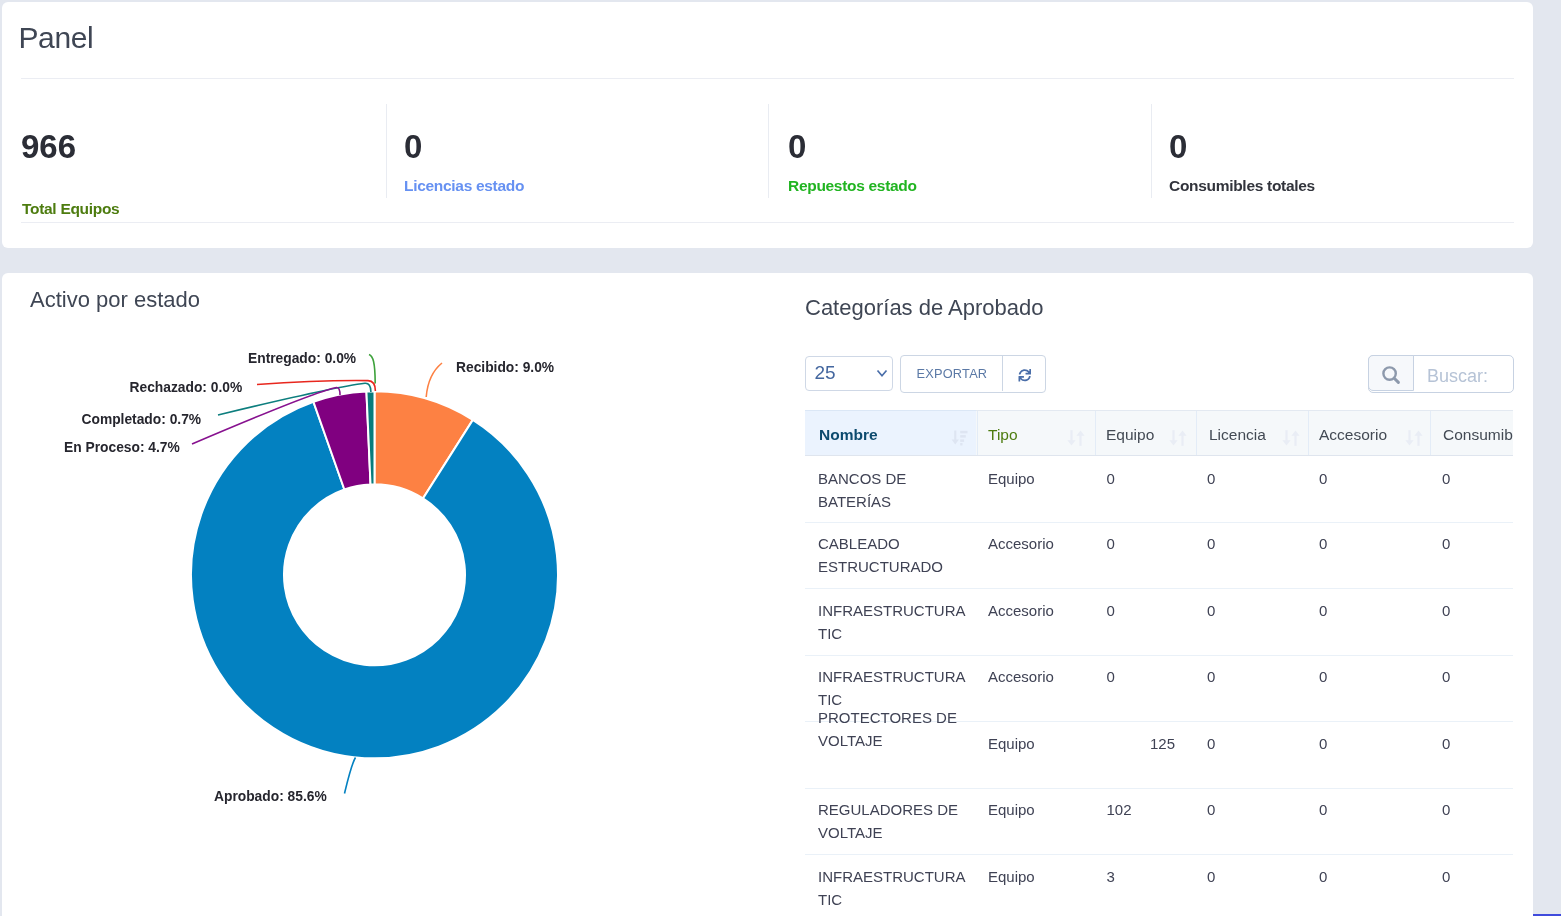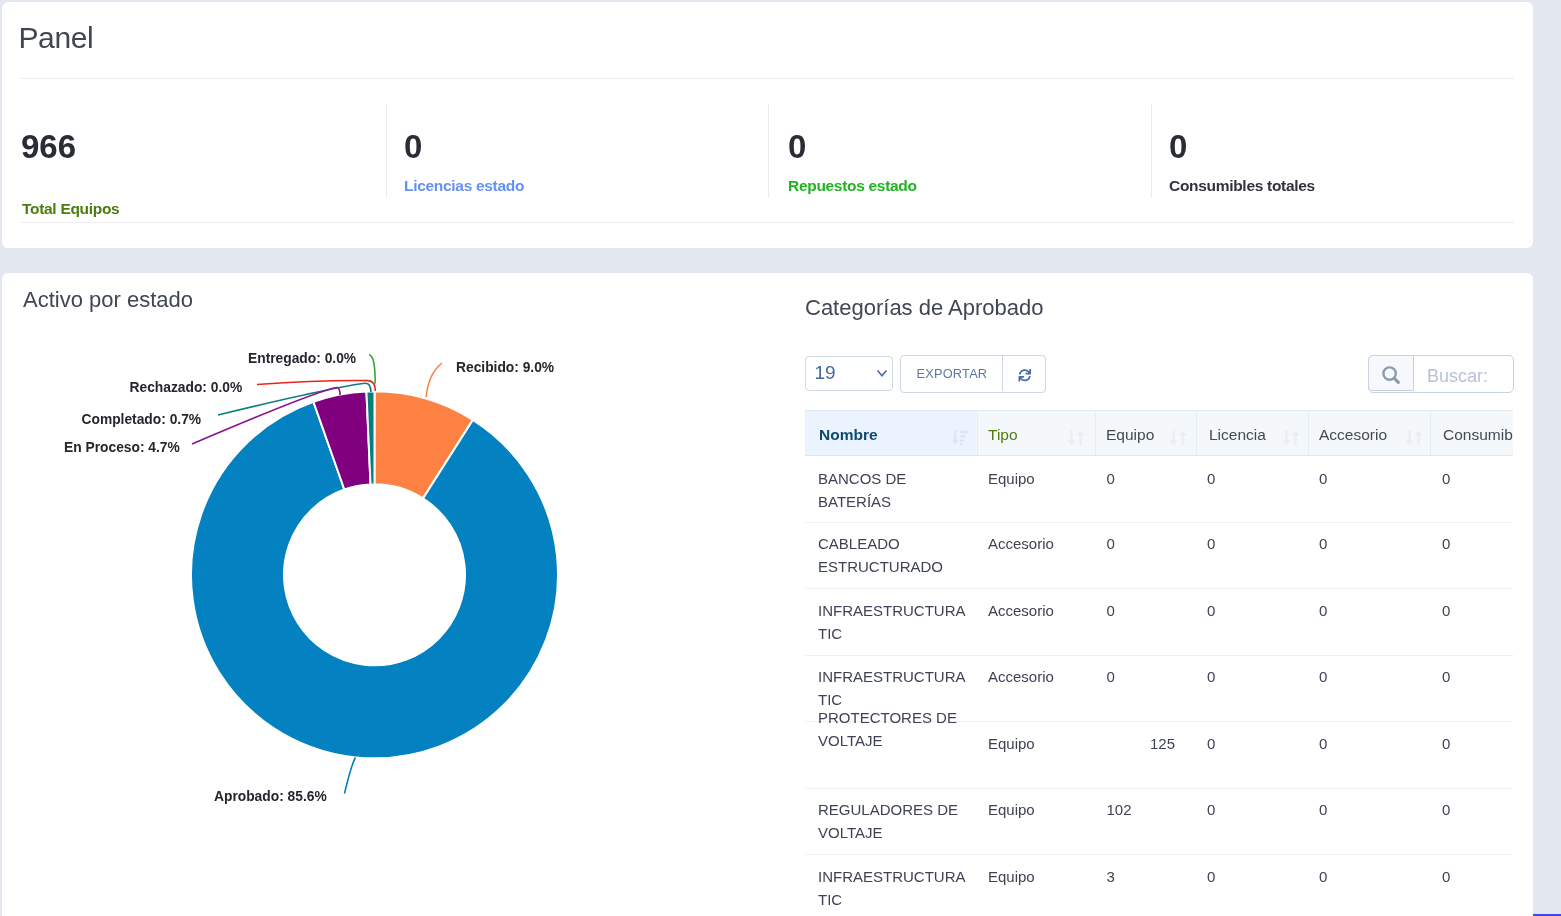--- a/index.html
+++ b/index.html
@@ -32,21 +32,21 @@
 <div class="abs num" style="left:1169px;top:128px;">0</div>
 <div class="abs slabel" style="left:1169px;top:177px;color:#32343c;">Consumibles totales</div>
 
 <div class="vdiv" style="left:386px;top:104px;height:94px;"></div>
 <div class="vdiv" style="left:768px;top:104px;height:94px;"></div>
 <div class="vdiv" style="left:1151px;top:104px;height:94px;"></div>
 
 <div class="hdiv" style="left:21px;top:222px;width:1493px;"></div>
 
 <div class="card" style="left:2px;top:273px;width:1531px;height:700px;"></div>
-<div class="abs h2" style="left:23px;top:287px;">Activo por estado</div>
+<div class="abs h2" style="left:30px;top:287px;">Activo por estado</div>
 <div class="abs h2" style="left:805px;top:295px;">Categorías de Aprobado</div>
 
 <svg class="abs" style="left:0;top:330px;" width="780" height="500" viewBox="0 330 780 500">
   <g transform="translate(0,0)">
     <path d="M 374.50 391.30 A 183.5 183.5 0 0 1 472.82 419.87 L 422.99 498.39 A 90.5 90.5 0 0 0 374.50 484.30 Z" fill="#fd8143" stroke="#fff" stroke-width="2"></path>
     <path d="M 472.82 419.87 A 183.5 183.5 0 1 1 313.43 401.76 L 344.38 489.46 A 90.5 90.5 0 1 0 422.99 498.39 Z" fill="#0381c1" stroke="#fff" stroke-width="2"></path>
     <path d="M 313.43 401.76 A 183.5 183.5 0 0 1 366.43 391.48 L 370.52 484.39 A 90.5 90.5 0 0 0 344.38 489.46 Z" fill="#800080" stroke="#fff" stroke-width="2"></path>
     <path d="M 366.43 391.48 A 183.5 183.5 0 0 1 374.50 391.30 L 374.50 484.30 A 90.5 90.5 0 0 0 370.52 484.39 Z" fill="#097c7c" stroke="#fff" stroke-width="2"></path>
 
     <path d="M 369 354.5 C 373 356, 375.1 362, 375.2 383.5" fill="none" stroke="#3ea23c" stroke-width="1.6"></path>
@@ -61,21 +61,21 @@
       <text x="129.5" y="391.5">Rechazado: 0.0%</text>
       <text x="81.5" y="423.5">Completado: 0.7%</text>
       <text x="64" y="451.5">En Proceso: 4.7%</text>
       <text x="456" y="371.5">Recibido: 9.0%</text>
       <text x="214" y="800.5">Aprobado: 85.6%</text>
     </g>
   </g>
 </svg>
 
 <div class="abs" style="left:805px;top:356px;width:86px;height:33px;border:1px solid #cfd8e6;border-radius:4px;"></div>
-<div class="abs" style="left:814.5px;top:361.5px;font-size:19px;color:#44679f;">19</div>
+<div class="abs" style="left:814.5px;top:361.5px;font-size:19px;color:#44679f;">25</div>
 <svg class="abs" style="left:876px;top:369px;" width="12" height="9" viewBox="0 0 12 9">
     <path d="M 1.5 1.5 L 6 6.8 L 10.5 1.5" fill="none" stroke="#4a6ea9" stroke-width="1.7"></path>
   </svg>
 
 <div class="abs" style="left:900px;top:355px;width:144px;height:36px;border:1px solid #ccd6e4;border-radius:4px;"></div>
 <div class="abs" style="left:1002px;top:356px;width:1px;height:35px;background:#ccd6e4;"></div>
 <div class="abs" style="left:916.5px;top:365.5px;font-size:12.8px;color:#5b79a6;letter-spacing:0.2px;">EXPORTAR</div>
 <svg class="abs" style="left:1018px;top:369px;" width="13.5" height="12.5" viewBox="0 0 512 512">
     <path fill="#4a6ea9" d="M440.65 12.57l4 82.77A247.16 247.16 0 0 0 255.83 8C134.73 8 33.91 94.92 12.29 209.82A12 12 0 0 0 24.09 224h49.05a12 12 0 0 0 11.67-9.26 175.91 175.91 0 0 1 317-56.94l-101.46-4.86a12 12 0 0 0-12.57 12v47.41a12 12 0 0 0 12 12H500a12 12 0 0 0 12-12V12a12 12 0 0 0-12-12h-47.37a12 12 0 0 0-11.98 12.57zM255.83 432a175.61 175.61 0 0 1-146-77.8l101.8 4.87a12 12 0 0 0 12.57-12v-47.4a12 12 0 0 0-12-12H12a12 12 0 0 0-12 12V500a12 12 0 0 0 12 12h47.35a12 12 0 0 0 12-12.6l-4.15-82.57A247.17 247.17 0 0 0 255.83 504c121.11 0 221.93-86.92 243.55-201.82a12 12 0 0 0-11.8-14.18h-49.05a12 12 0 0 0-11.67 9.26A175.86 175.86 0 0 1 255.83 432z"></path>
   </svg>

